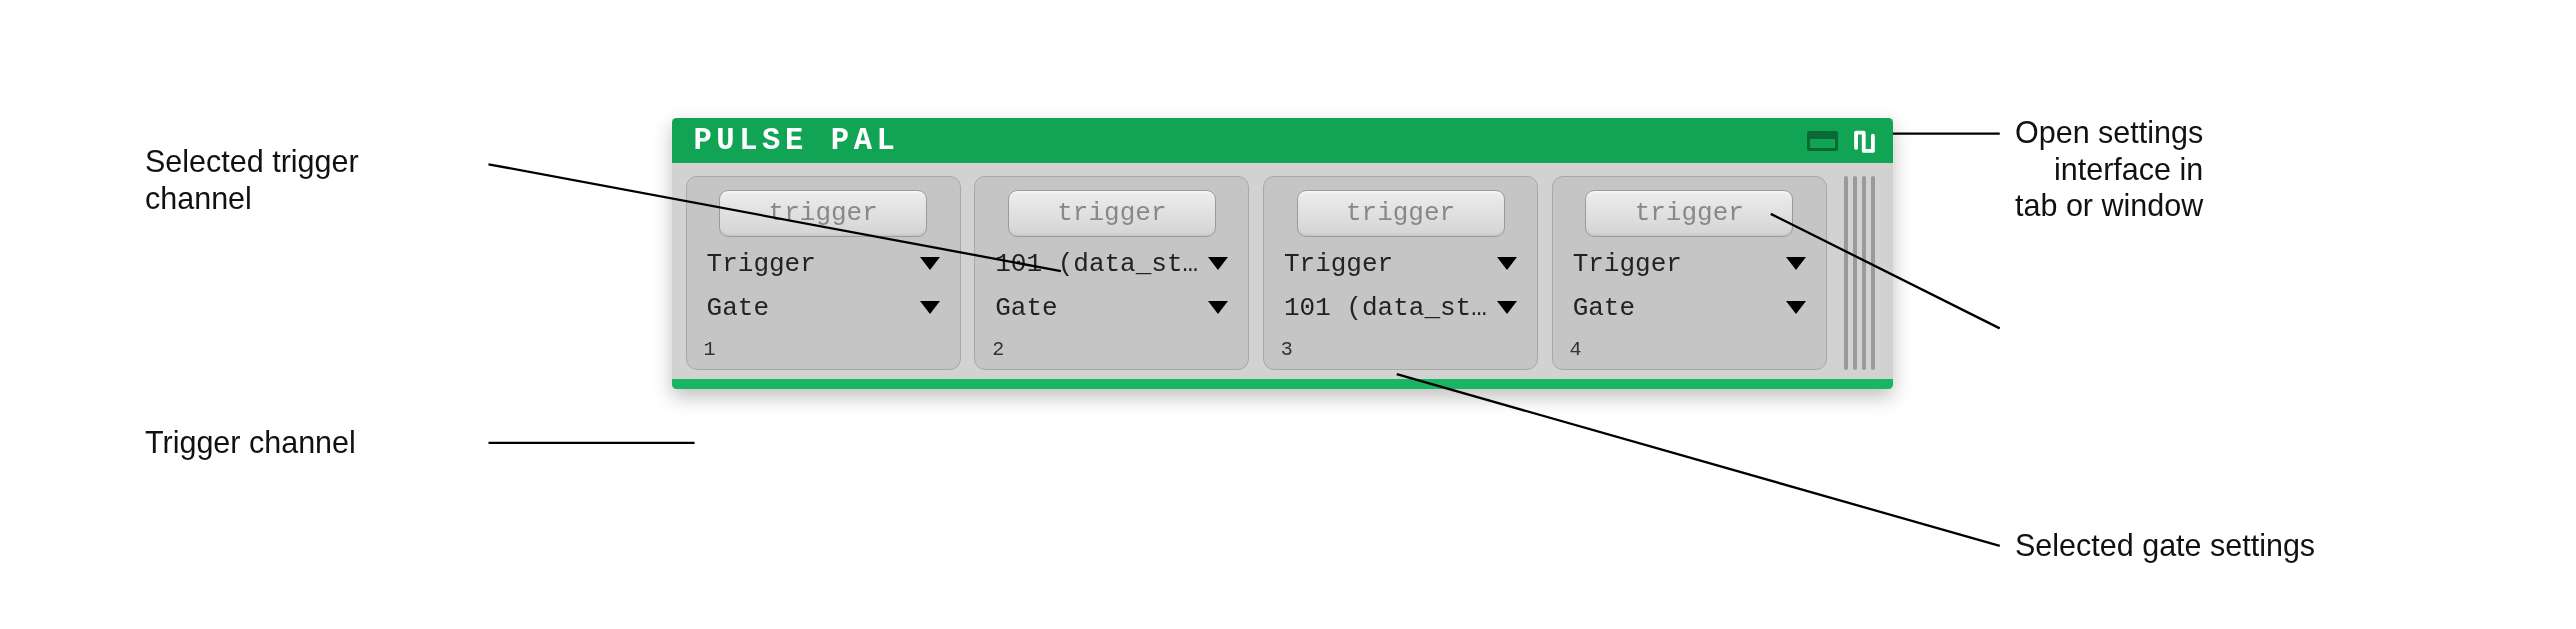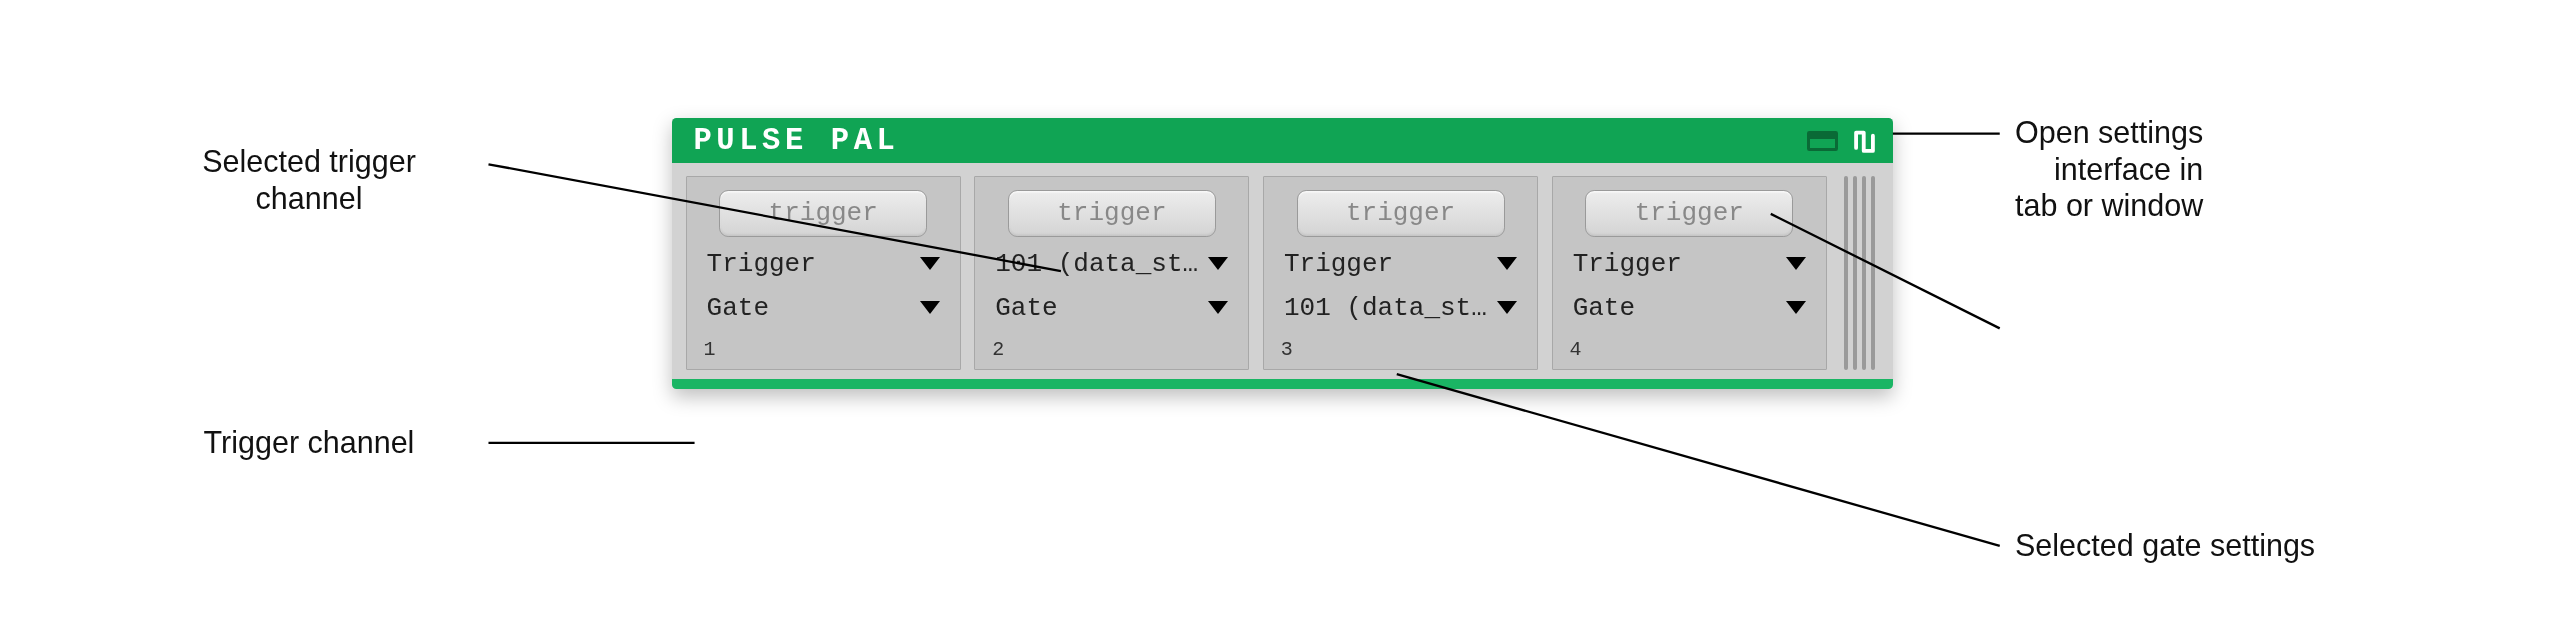--- a/index.html
+++ b/index.html
@@ -79,21 +79,21 @@
   .body {
     background: var(--panel-grey);
     padding: 13.7px 10.7px 9.2px 13.7px;
     display: flex;
     align-items: stretch;
     gap: 13.7px;
   }
   .channel {
     background: var(--card-grey);
     border: 0.8px solid var(--card-border);
-    border-radius: 1px;
+    border-radius: 11px;
     width: 275px;
     padding: 12.2px 15.3px 7.6px 15.3px;
     box-sizing: border-box;
     display: flex;
     flex-direction: column;
     gap: 10.7px;
   }
   .trigger-btn {
     align-self: center;
     width: 206px;
@@ -158,21 +158,21 @@
 
   
   .annotation {
     position: absolute;
     font-size: 30.5px;
     color: var(--annotation-text);
     line-height: 1.2;
     white-space: nowrap;
   }
   .annotation.right { text-align: right; }
-  .annotation.left  { text-align: center; }
+  .annotation.left  { text-align: left; }
 
   svg.leaders {
     position: absolute;
     left: 0; top: 0;
     width: 2576px;
     height: 630px;
     pointer-events: none;
   }
   svg.leaders line {
     stroke: #000;

